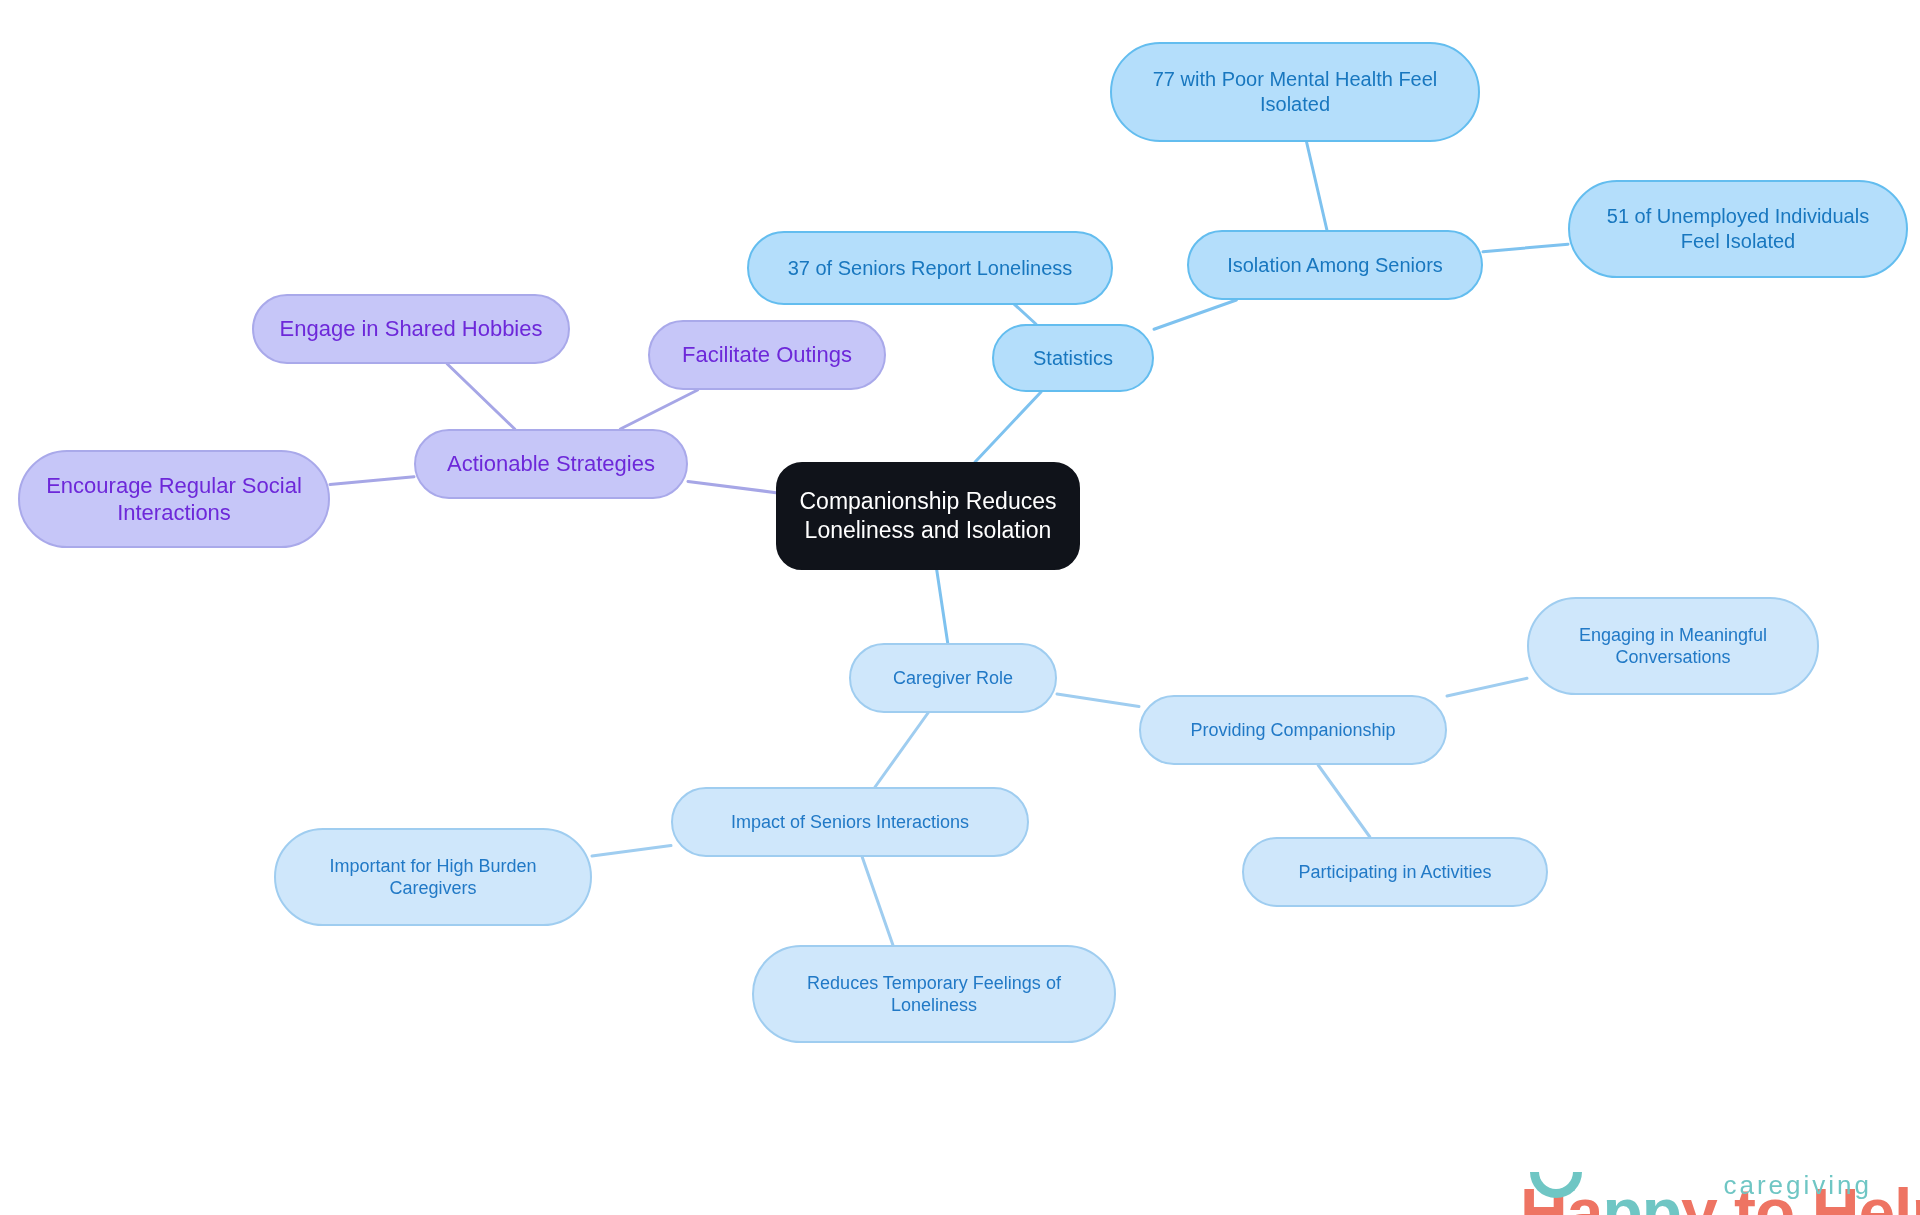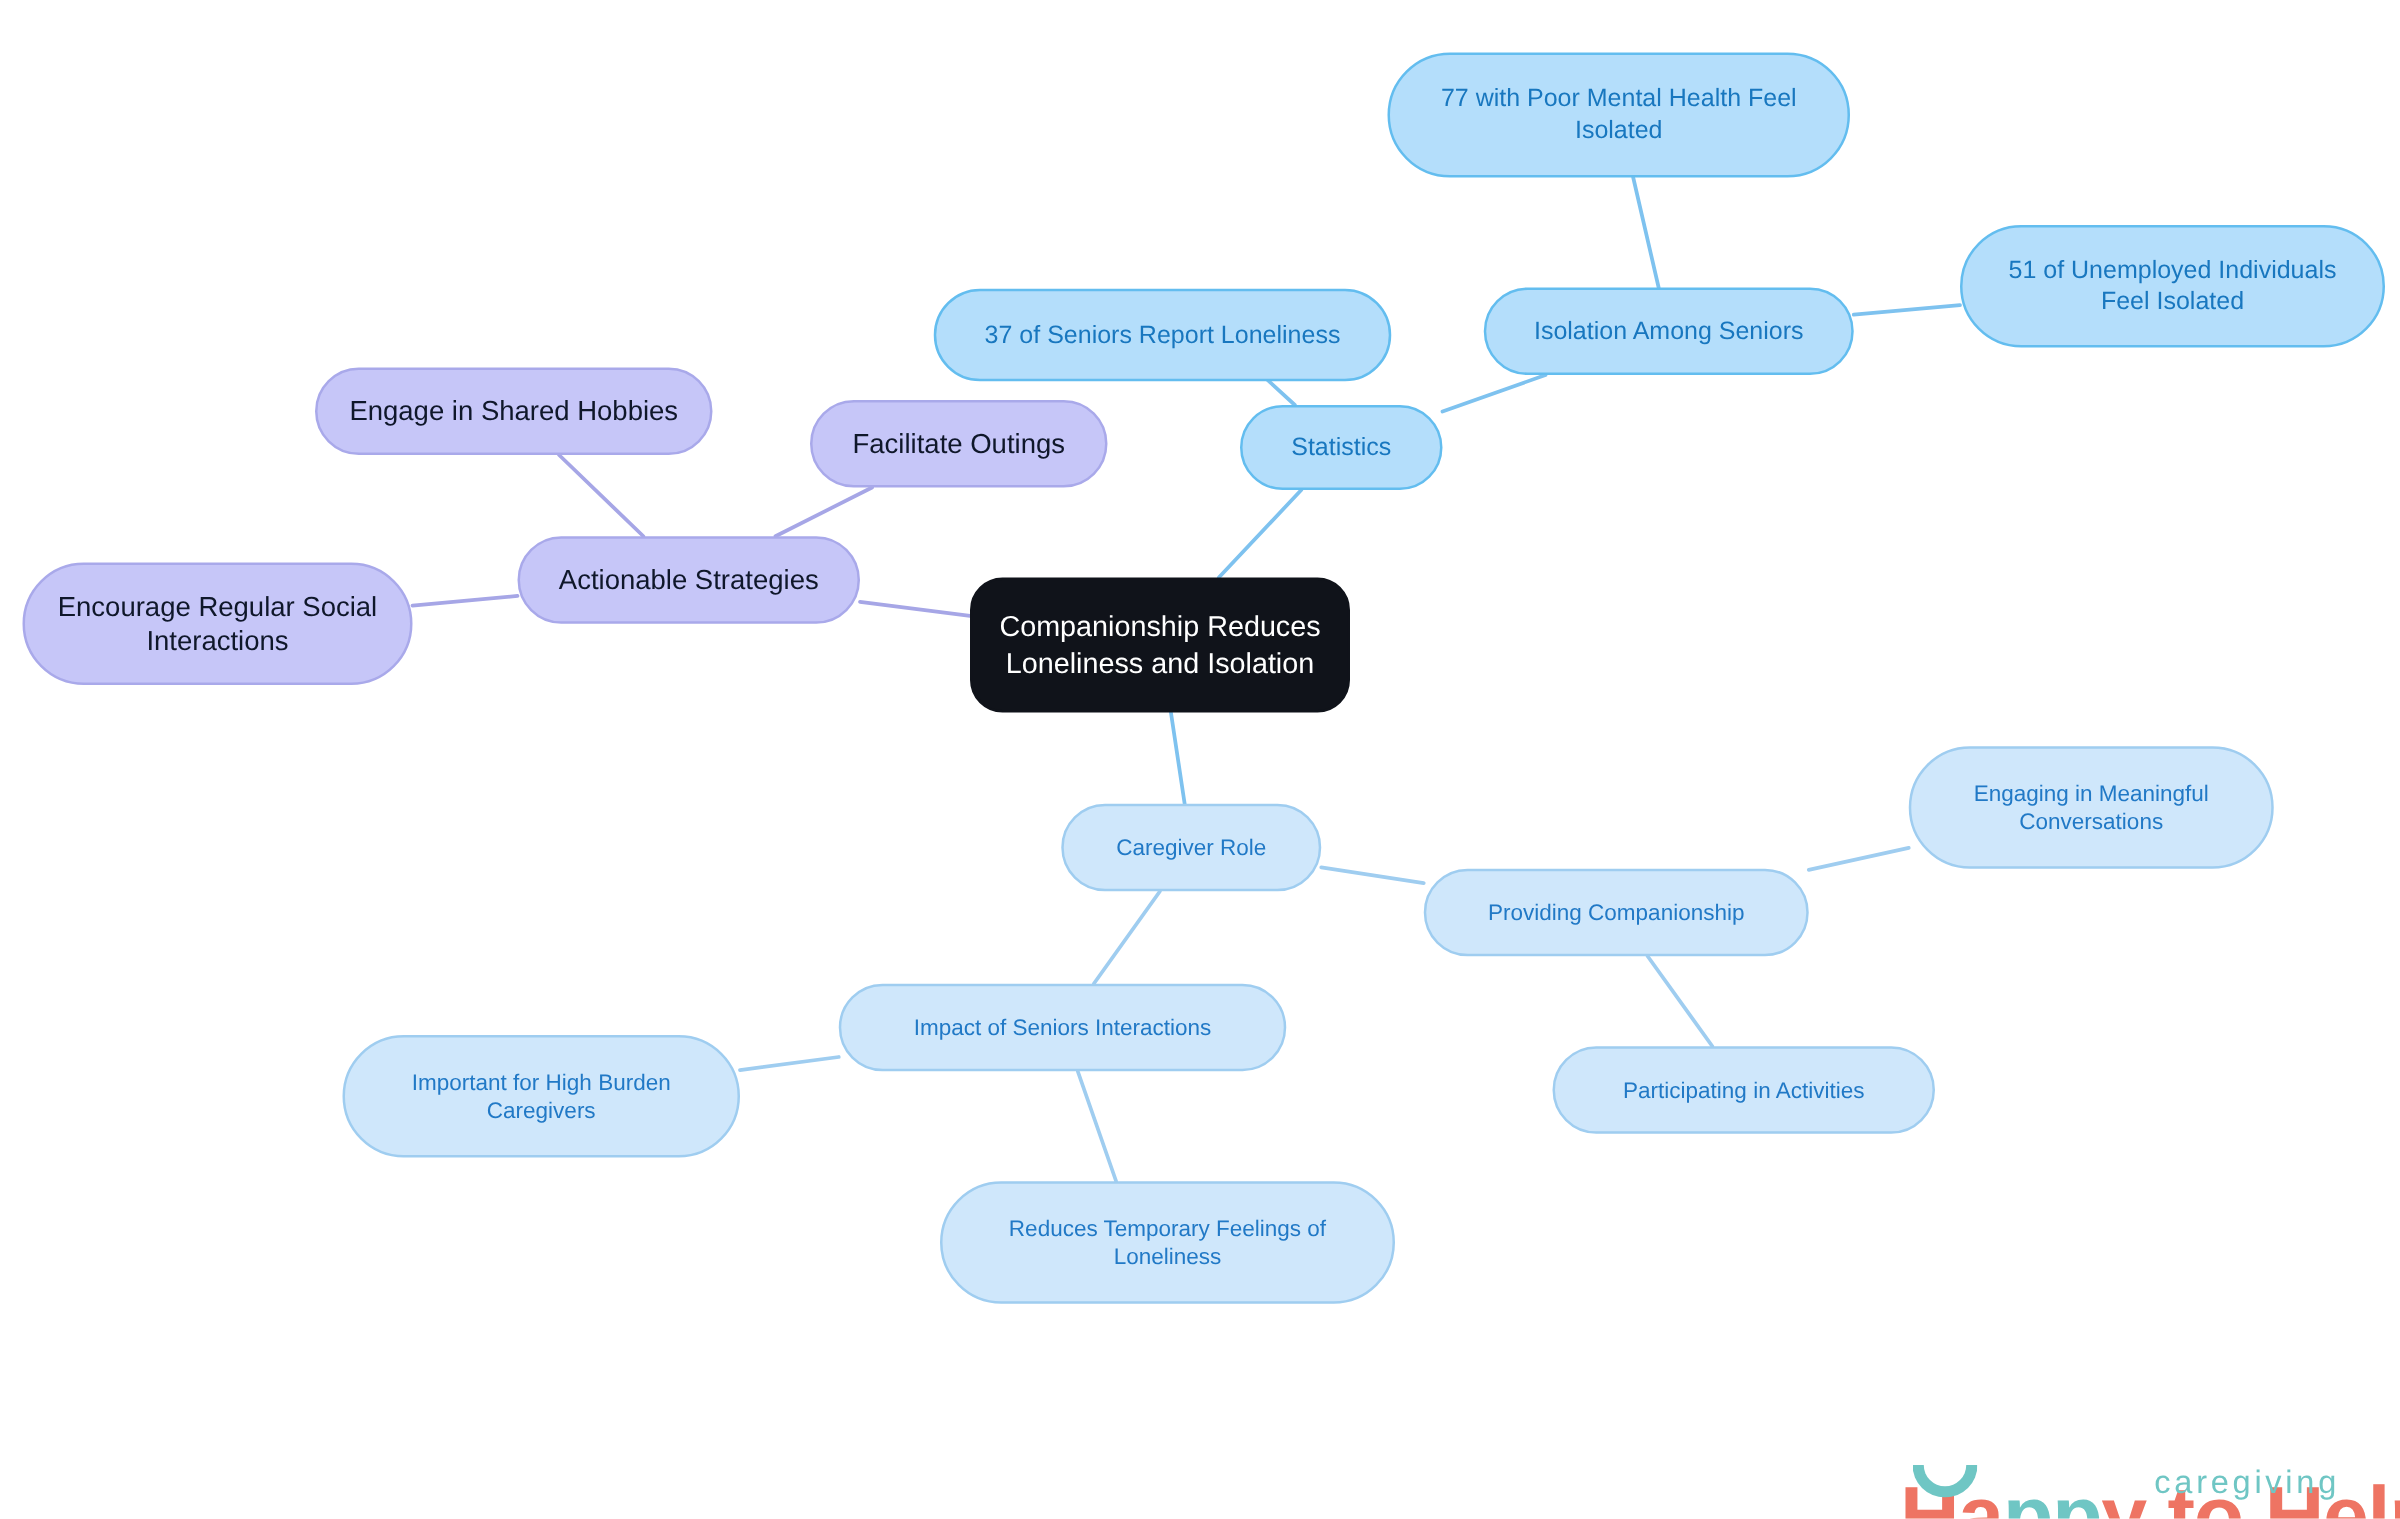--- a/index.html
+++ b/index.html
@@ -53,21 +53,21 @@
   }
   .node.blue-light {
     background: #cfe7fb;
     border-color: #9fcdf0;
     color: #2179c6;
     font-size: 18px;
   }
   .node.purple {
     background: #c6c6f8;
     border-color: #a9a9ea;
-    color: #0f172a;
+    color: #6d28d9;
     font-size: 22px;
   }
 
   
   #logo {
     position: absolute;
     left: 1416px;
     top: 1098px;
     width: 460px;
     height: 108px;

